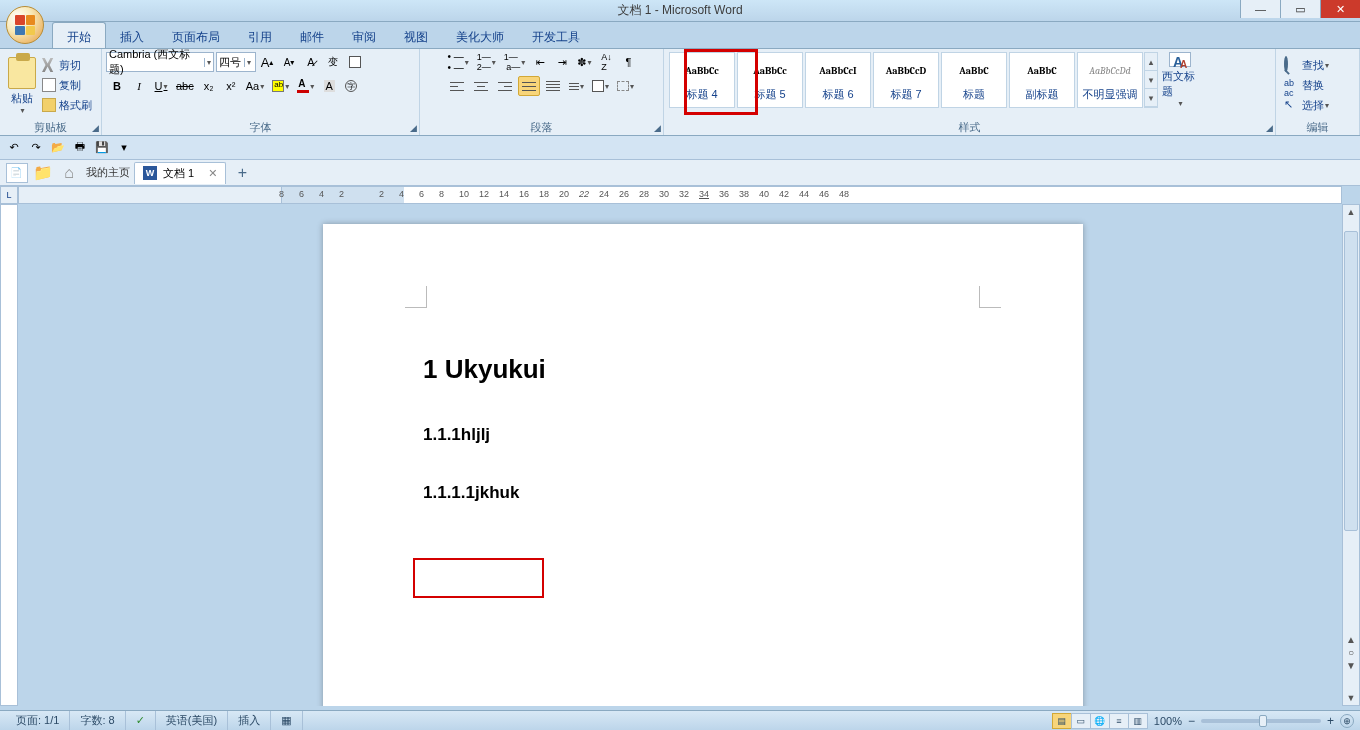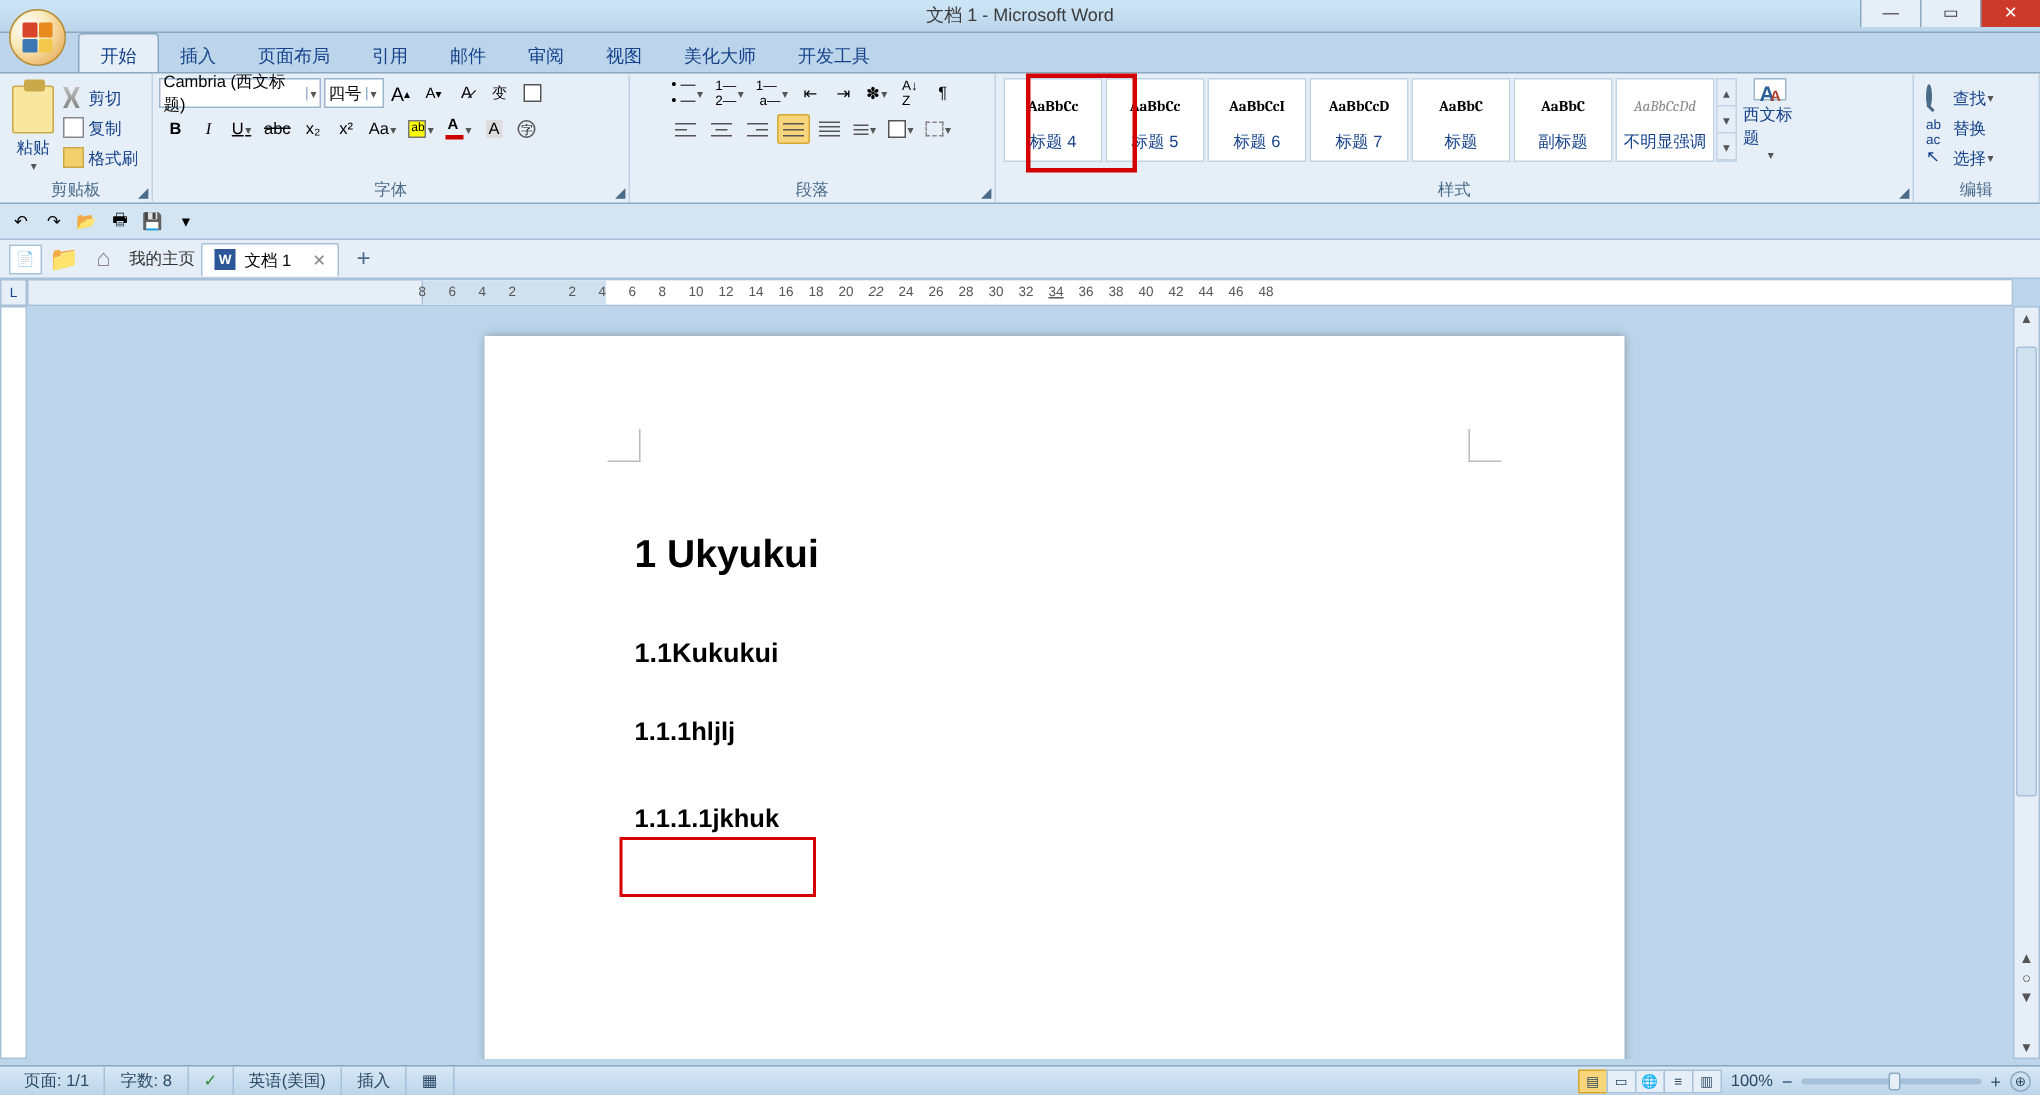--- a/index.html
+++ b/index.html
@@ -498,21 +498,20 @@
       <div>▼</div>
     </div>
     <div class="arrow">▼</div>
   </div>
   <div class="doc-scroll">
     <div class="page">
       <div class="margin-mark mm-tl"></div>
       <div class="margin-mark mm-tr"></div>
       <div class="page-content">
         <div class="h1">1 Ukyukui</div>
-        <div class="h2">1.1Kukukui</div>
         <div class="h3">1.1.1hljlj</div>
         <div class="h4wrap"><div class="h4">1.1.1.1jkhuk</div></div>
       </div>
     </div>
     <div class="doc-red-box" style="top:354px;left:395px;width:131px;height:40px;"></div>
   </div>
 </div>
 
 <div class="status">
   <div class="cell">页面: 1/1</div>

